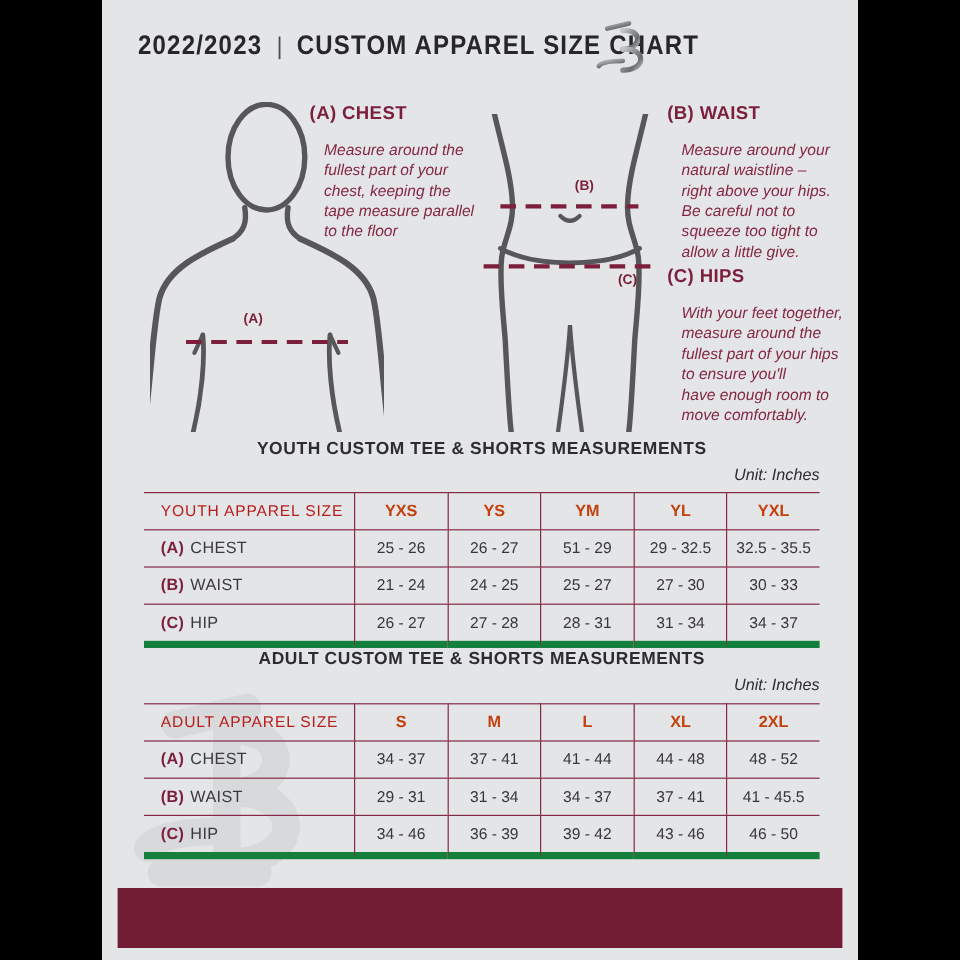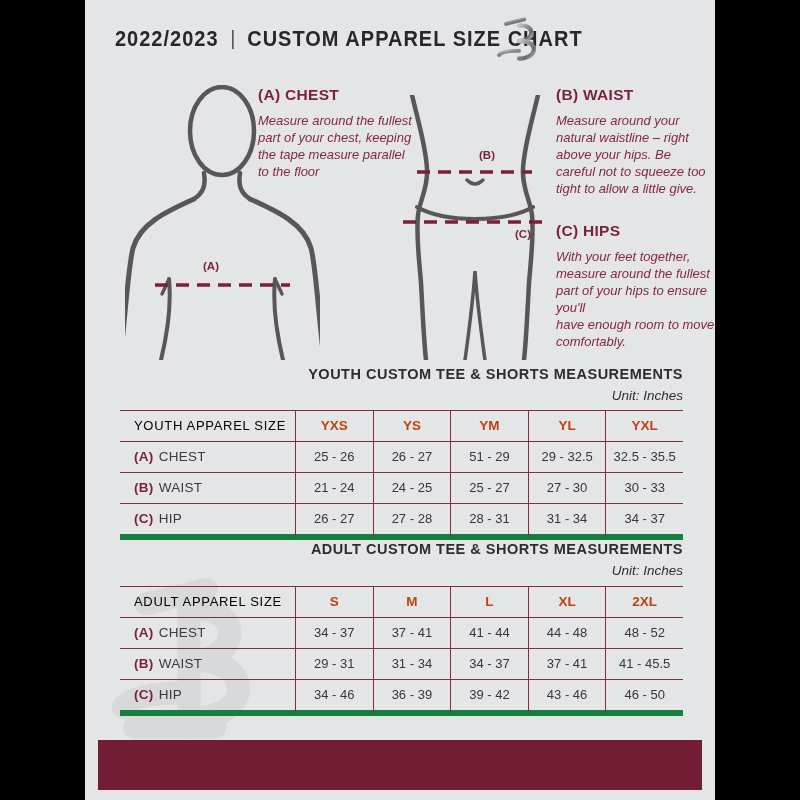--- a/index.html
+++ b/index.html
@@ -13,36 +13,36 @@
   .hdr .yr,.hdr .ttl{font-size:20px;font-weight:700;letter-spacing:1px;color:#27272a;white-space:nowrap;}
   .hdr .sep{font-size:18px;color:#4a4a4d;font-weight:400;margin:0 2px;}
   .logo{position:absolute;left:408px;top:14px;}
   .brand{position:absolute;left:468px;top:32px;font-size:15px;font-weight:700;
          letter-spacing:6.5px;color:#2a2a2d;white-space:nowrap;}
   
   .fig{position:absolute;}
   .marker{position:absolute;font-size:11.5px;font-weight:700;color:#7b1f3a;}
   .instr{position:absolute;}
   .instr h3{margin:0 0 8px 0;font-size:15.5px;font-weight:700;color:#7b1f3e;letter-spacing:.3px;}
-  .instr p{margin:0;font-size:13px;font-style:italic;color:#842645;line-height:17px;white-space:pre-line;}
-  
-  .sec-title{position:absolute;left:35px;width:563px;text-align:right;font-size:14.5px;
+  .instr p{margin:12px;font-size:13px;font-style:italic;color:#842645;line-height:17px;white-space:pre-line;}
+  
+  .sec-title{position:absolute;left:35px;width:563px;text-align:center;font-size:14.5px;
              font-weight:700;color:#2d2d30;letter-spacing:.5px;}
   .sec-unit{position:absolute;left:35px;width:563px;text-align:right;font-size:13.5px;
             font-style:italic;color:#2d2d30;}
   
   .sz-table{position:absolute;left:35px;width:563px;display:grid;
             grid-template-columns:175px repeat(5,1fr);}
   .tc{height:30px;line-height:30px;font-size:13px;color:#37373a;text-align:center;
       border-top:1px solid #852a46;overflow:hidden;white-space:nowrap;}
   .tc.vline{border-left:1px solid #852a46;}
   .tc.last{border-bottom:6px solid #15803d;}
   .tc.colhead{font-weight:700;font-size:13.5px;color:#c2410c;}
   .tc.rowlabel{text-align:left;padding-left:14px;font-size:13.5px;letter-spacing:.3px;}
-  .tc.cornerlabel{text-align:left;padding-left:14px;font-size:13px;color:#000000;letter-spacing:.7px;}
+  .tc.cornerlabel{text-align:left;padding-left:14px;font-size:13px;color:#b91c1c;letter-spacing:.7px;}
   .pfx{font-weight:700;color:#7b1f3e;margin-right:5px;}
   .rname{color:#3a3a3d;}
   
   .footer-bar{position:absolute;left:13px;top:740px;width:604px;height:50px;
               background:#721d34;z-index:2;}
   .watermark{position:absolute;left:18px;top:572px;z-index:0;}
   svg{display:block;}
 </style>
 </head>
 <body>

